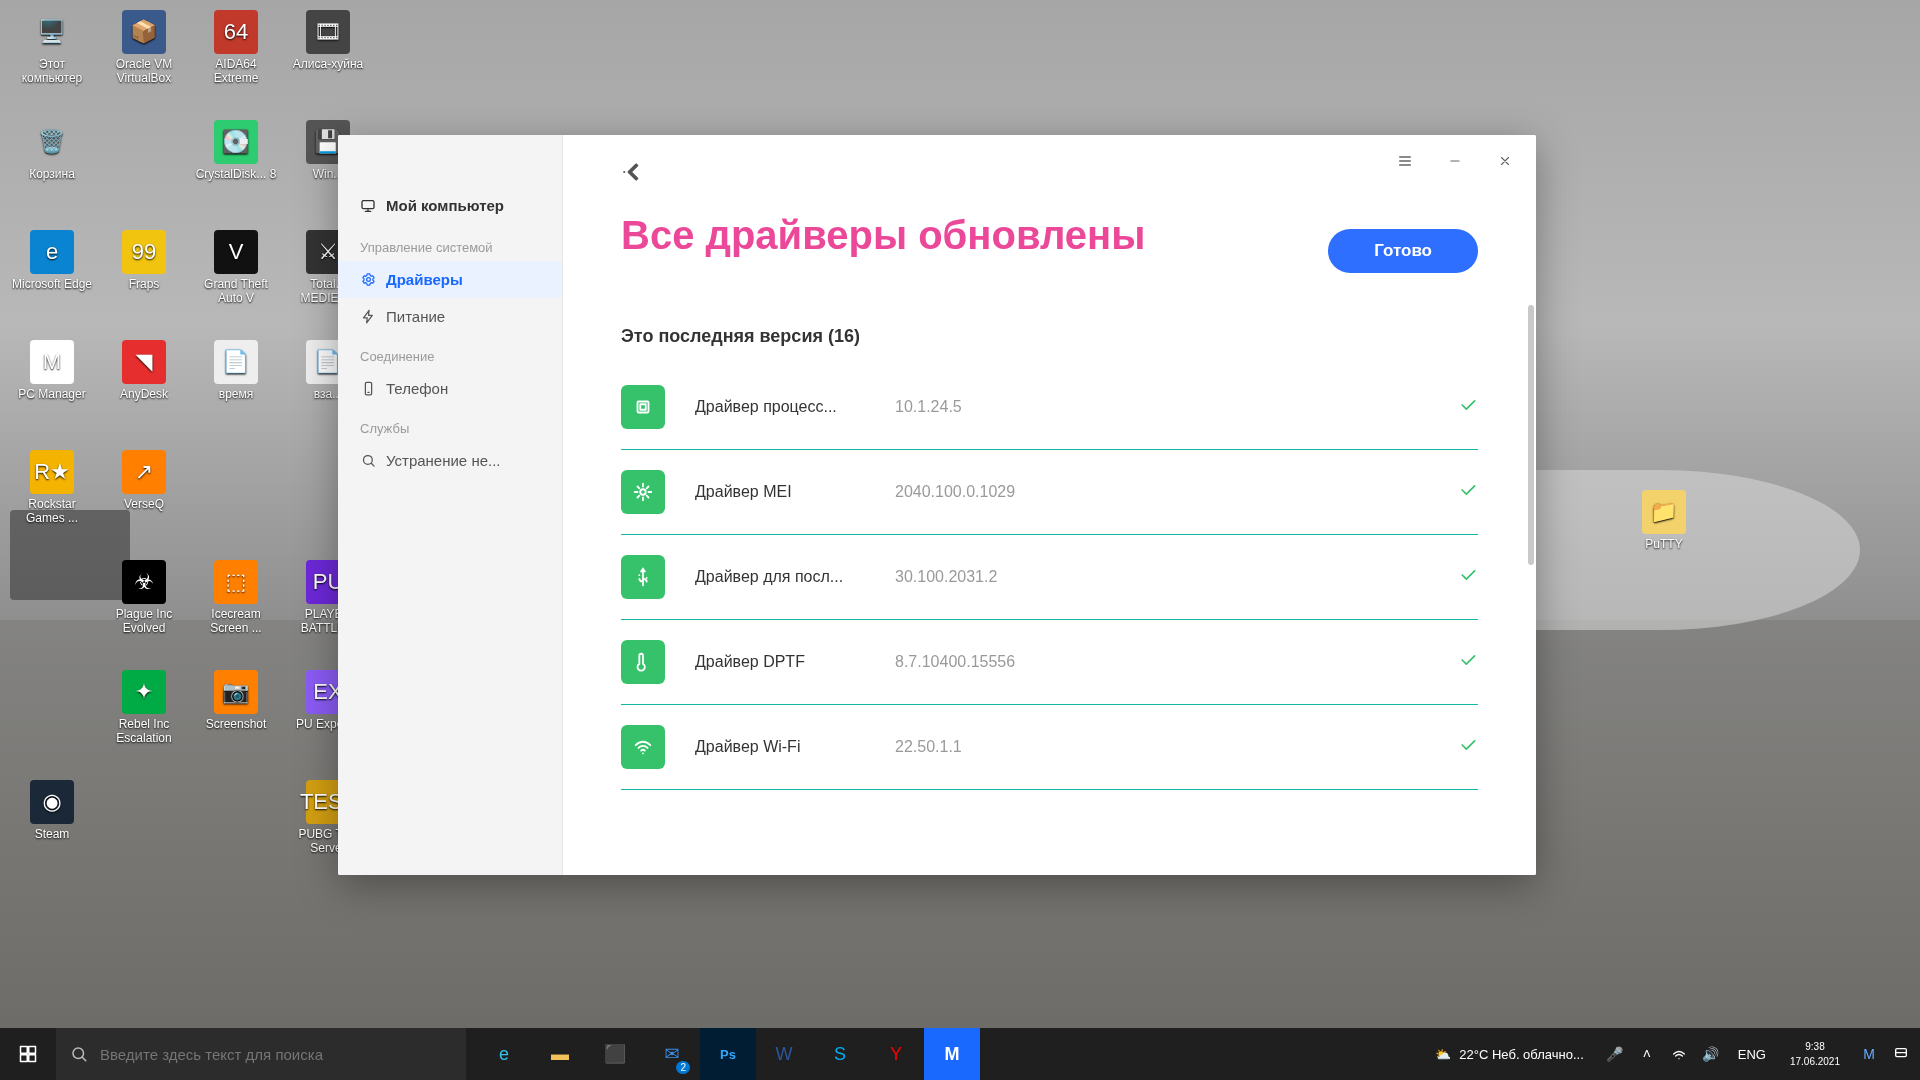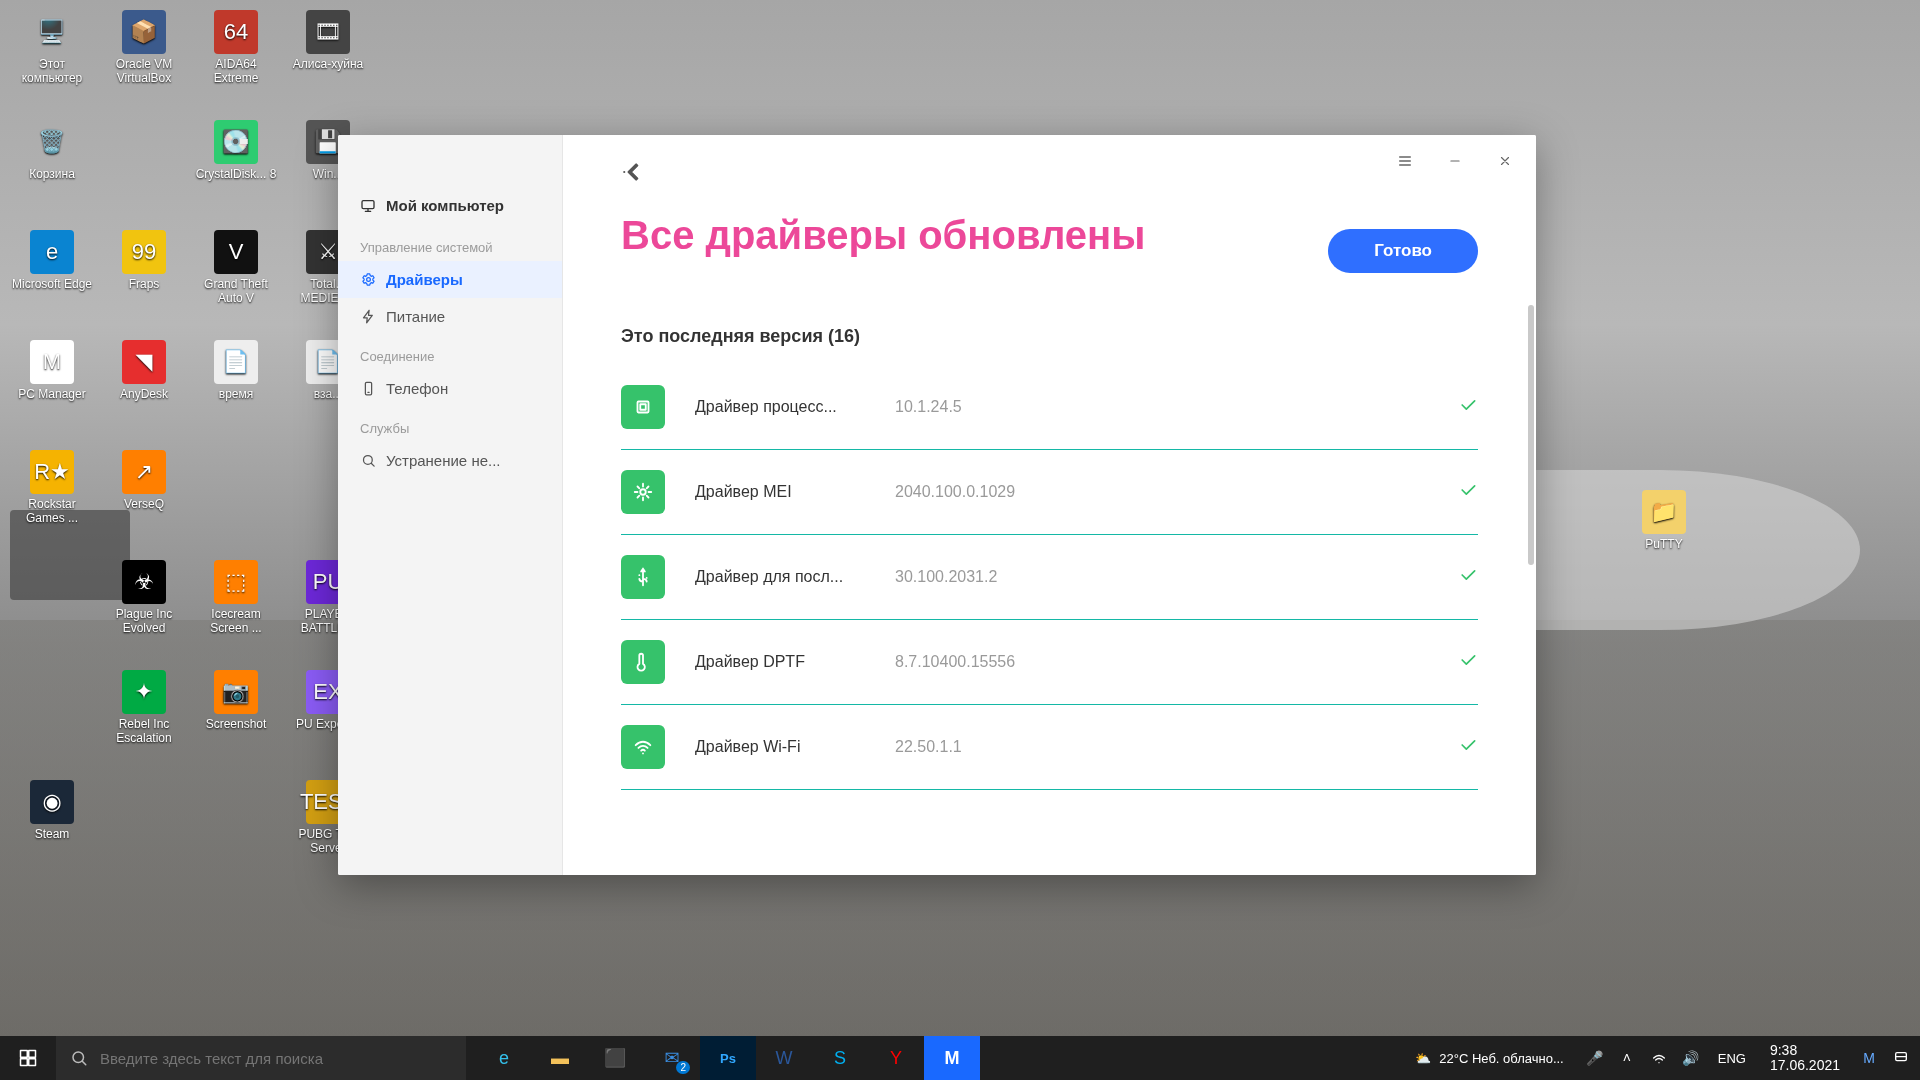--- a/index.html
+++ b/index.html
@@ -35,31 +35,31 @@
 .sub{margin-top:68px;font-size:18px;font-weight:600;color:#333;}
 .list{margin-top:18px;}
 .row{display:flex;align-items:center;padding:20px 0;border-bottom:1px solid #14b8a6;}
 .row .rico{width:44px;height:44px;border-radius:6px;background:#36c26b;margin-right:30px;display:flex;align-items:center;justify-content:center;color:#fff;font-size:20px;}
 .row .rname{width:200px;color:#333;font-size:16px;white-space:nowrap;overflow:hidden;text-overflow:ellipsis;}
 .row .rver{color:#9a9a9a;font-size:16px;}
 .row .rchk{margin-left:auto;color:#36c26b;font-size:20px;}
 .scroll-track{position:absolute;top:170px;right:2px;width:6px;height:500px;background:transparent;}
 .scroll-thumb{width:6px;height:260px;background:#c9c9c9;border-radius:3px;}
 
-.taskbar{position:absolute;left:0;right:0;bottom:0;height:44px;background:#1f1f1f;display:flex;align-items:center;color:#fff;font-size:13px;}
+.taskbar{position:absolute;left:0;right:0;bottom:0;height:52px;background:#1f1f1f;display:flex;align-items:center;color:#fff;font-size:13px;}
 .start{width:56px;height:100%;display:flex;align-items:center;justify-content:center;cursor:pointer;}
 .search{flex:0 0 410px;height:100%;background:#2c2c2c;display:flex;align-items:center;padding:0 14px;color:#bbb;gap:12px;cursor:text;}
 .search input{background:transparent;border:none;outline:none;color:#ddd;font-size:15px;flex:1;}
 .tb-icons{display:flex;height:100%;margin-left:10px;}
 .tb-icons .tbi{width:56px;height:100%;display:flex;align-items:center;justify-content:center;cursor:pointer;font-size:18px;position:relative;}
 .tbi .badge{position:absolute;bottom:6px;right:10px;background:#0078d4;color:#fff;font-size:10px;border-radius:8px;padding:0 4px;line-height:13px;}
 .tray{margin-left:auto;display:flex;align-items:center;height:100%;gap:6px;padding-right:6px;}
 .weather{display:flex;align-items:center;gap:8px;padding:0 12px;cursor:pointer;}
 .tray-ico{width:26px;height:100%;display:flex;align-items:center;justify-content:center;cursor:pointer;font-size:14px;}
-.clock{line-height:15px;font-size:14px;padding:0 10px;cursor:pointer;}
+.clock{text-align:center;line-height:15px;font-size:10px;padding:0 10px;cursor:pointer;}
 .lang{padding:0 8px;cursor:pointer;}
 
 svg{stroke:currentColor;fill:none;stroke-width:2;stroke-linecap:round;stroke-linejoin:round;}
 </style>
 </head>
 <body>
 
 <div class="bg-objects">
   <div class="wet"></div>
   <div class="plane"></div>

